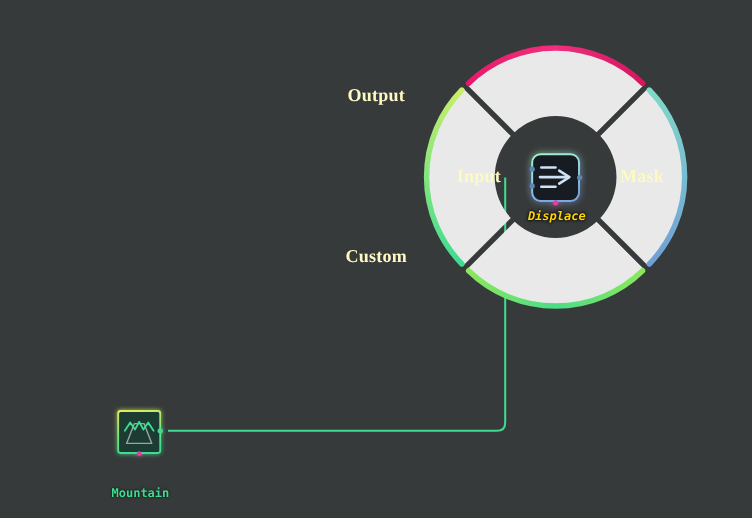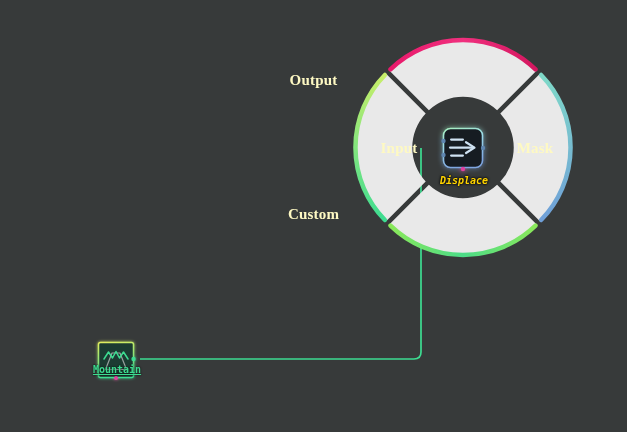--- a/index.html
+++ b/index.html
@@ -42,24 +42,23 @@
     user-select:none;
     text-align:center;
   }
   #caption-displace{
     left:423px;top:175px;width:82px;
     color:#ffd400;
     text-shadow:0 0 2px #000,0 0 3px #000;
     font-style:italic;
   }
   #caption-mountain{
-    left:76px;top:364px;width:82px;
+    left:76px;top:406px;width:82px;
     color:#3ddc91;
     text-shadow:0 0 2px #000;
-    text-decoration:underline;
   }
 </style>
 </head>
 <body>
 
 <svg id="canvas" viewBox="0 0 627 432" width="627" height="432" xmlns="http://www.w3.org/2000/svg">
 
   <defs>
 
     <linearGradient id="gradOutput" x1="0" y1="0" x2="1" y2="0">

